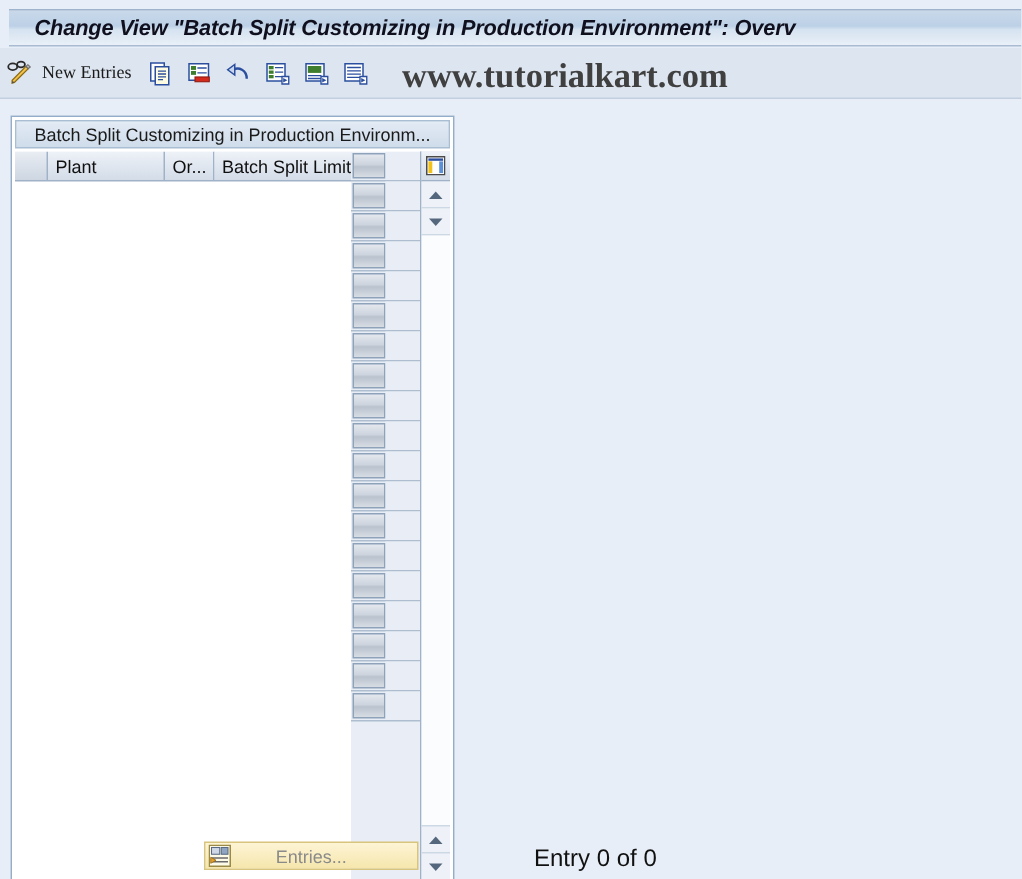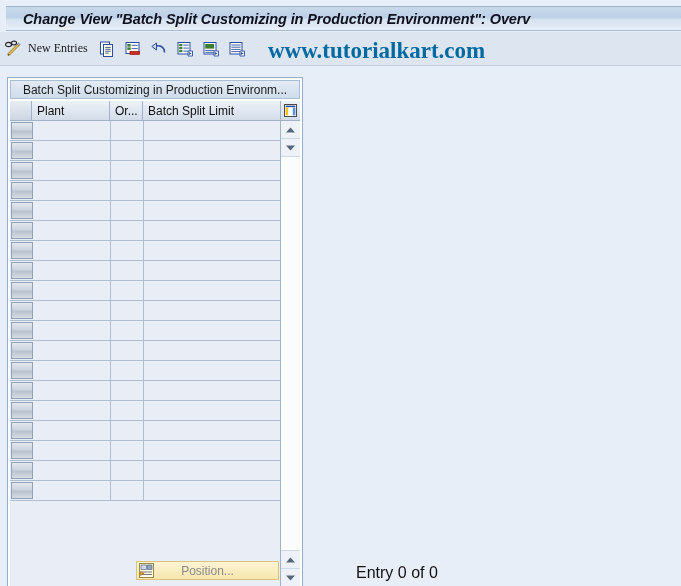--- a/index.html
+++ b/index.html
@@ -74,21 +74,21 @@
   }
 
   
   #watermark {
     position: absolute;
     left: 268px;
     top: 38px;
     font-family: "Liberation Serif", serif;
     font-size: 23px;
     font-weight: bold;
-    color: #0369a1;
+    color: #404040;
     white-space: nowrap;
     letter-spacing: 0px;
     pointer-events: none;
   }
 
   
   #table-panel {
     position: absolute;
     left: 7px;
     top: 77px;
@@ -123,21 +123,21 @@
     flex-direction: column;
   }
   #grid-main {
     display: flex;
     flex: 1;
     min-height: 0;
   }
   #grid-left {
     flex: 1;
     display: flex;
-    flex-direction: column;
+    flex-direction: row;
     min-width: 0;
     overflow: hidden;
   }
 
   
   #hdr-row {
     display: flex;
     height: 19px;
     flex: none;
     background: linear-gradient(to bottom,#eef2f8,#d3dce8);
@@ -581,21 +581,21 @@
         <svg width="7" height="9" viewBox="0 0 7 9">
             <polygon points="1.6,1 1.6,8 5.8,4.5" fill="#3c5168"></polygon>
           </svg>
       </div>
     </div>
 
   </div>
 </div>
 
 <div id="position-button">
-  <span>Position...</span>
+  <span>Entries...</span>
 </div>
 <div id="position-icon">
   <svg width="15" height="15" viewBox="0 0 15 15">
     <rect x="0.5" y="0.5" width="14" height="14" fill="#fdfbe8" stroke="#9a8a46" stroke-width="1"></rect>
     <rect x="2" y="2" width="5.5" height="4.5" fill="#cfd8e6" stroke="#5a6b85" stroke-width="0.7"></rect>
     <rect x="8.5" y="2" width="4.5" height="4.5" fill="#8fa5c2" stroke="#5a6b85" stroke-width="0.7"></rect>
     <path d="M2 9h11M2 11.5h11" stroke="#6a6a6a" stroke-width="0.9"></path>
     <polygon points="1.5,8.5 5,10.5 1.5,12.5" fill="#e8a12a" stroke="#9a6b12" stroke-width="0.6"></polygon>
   </svg>
 </div>

